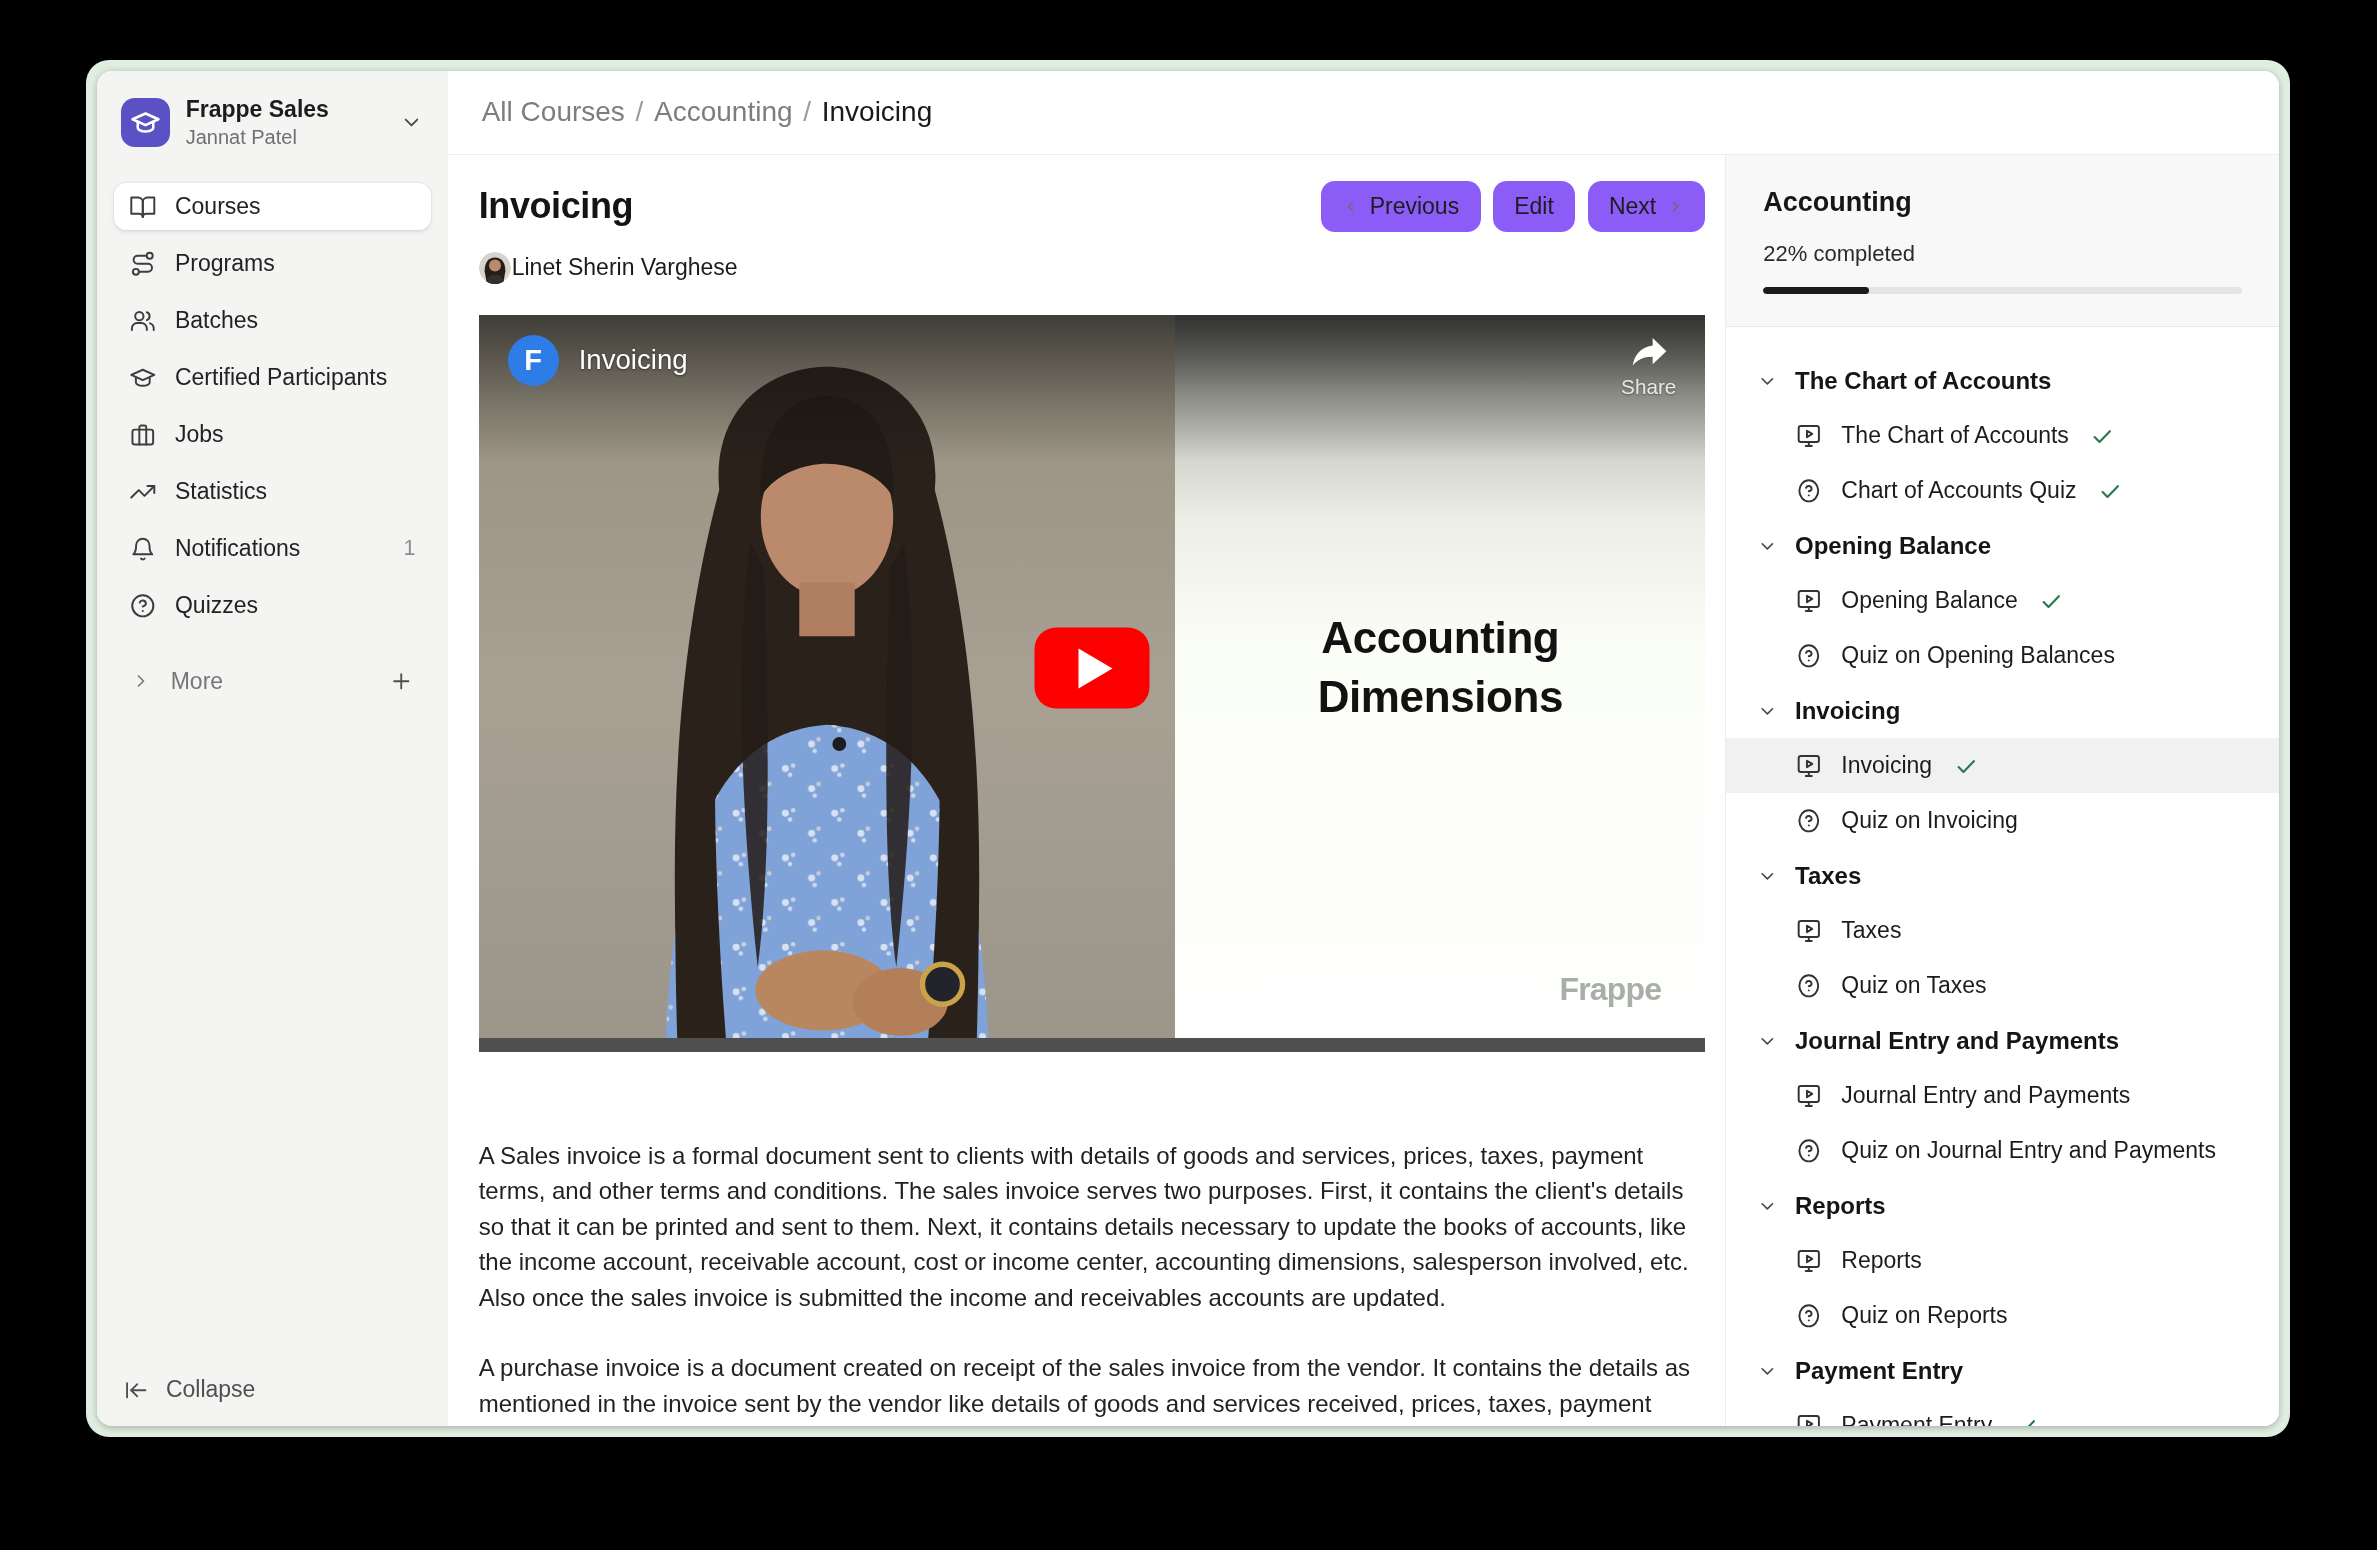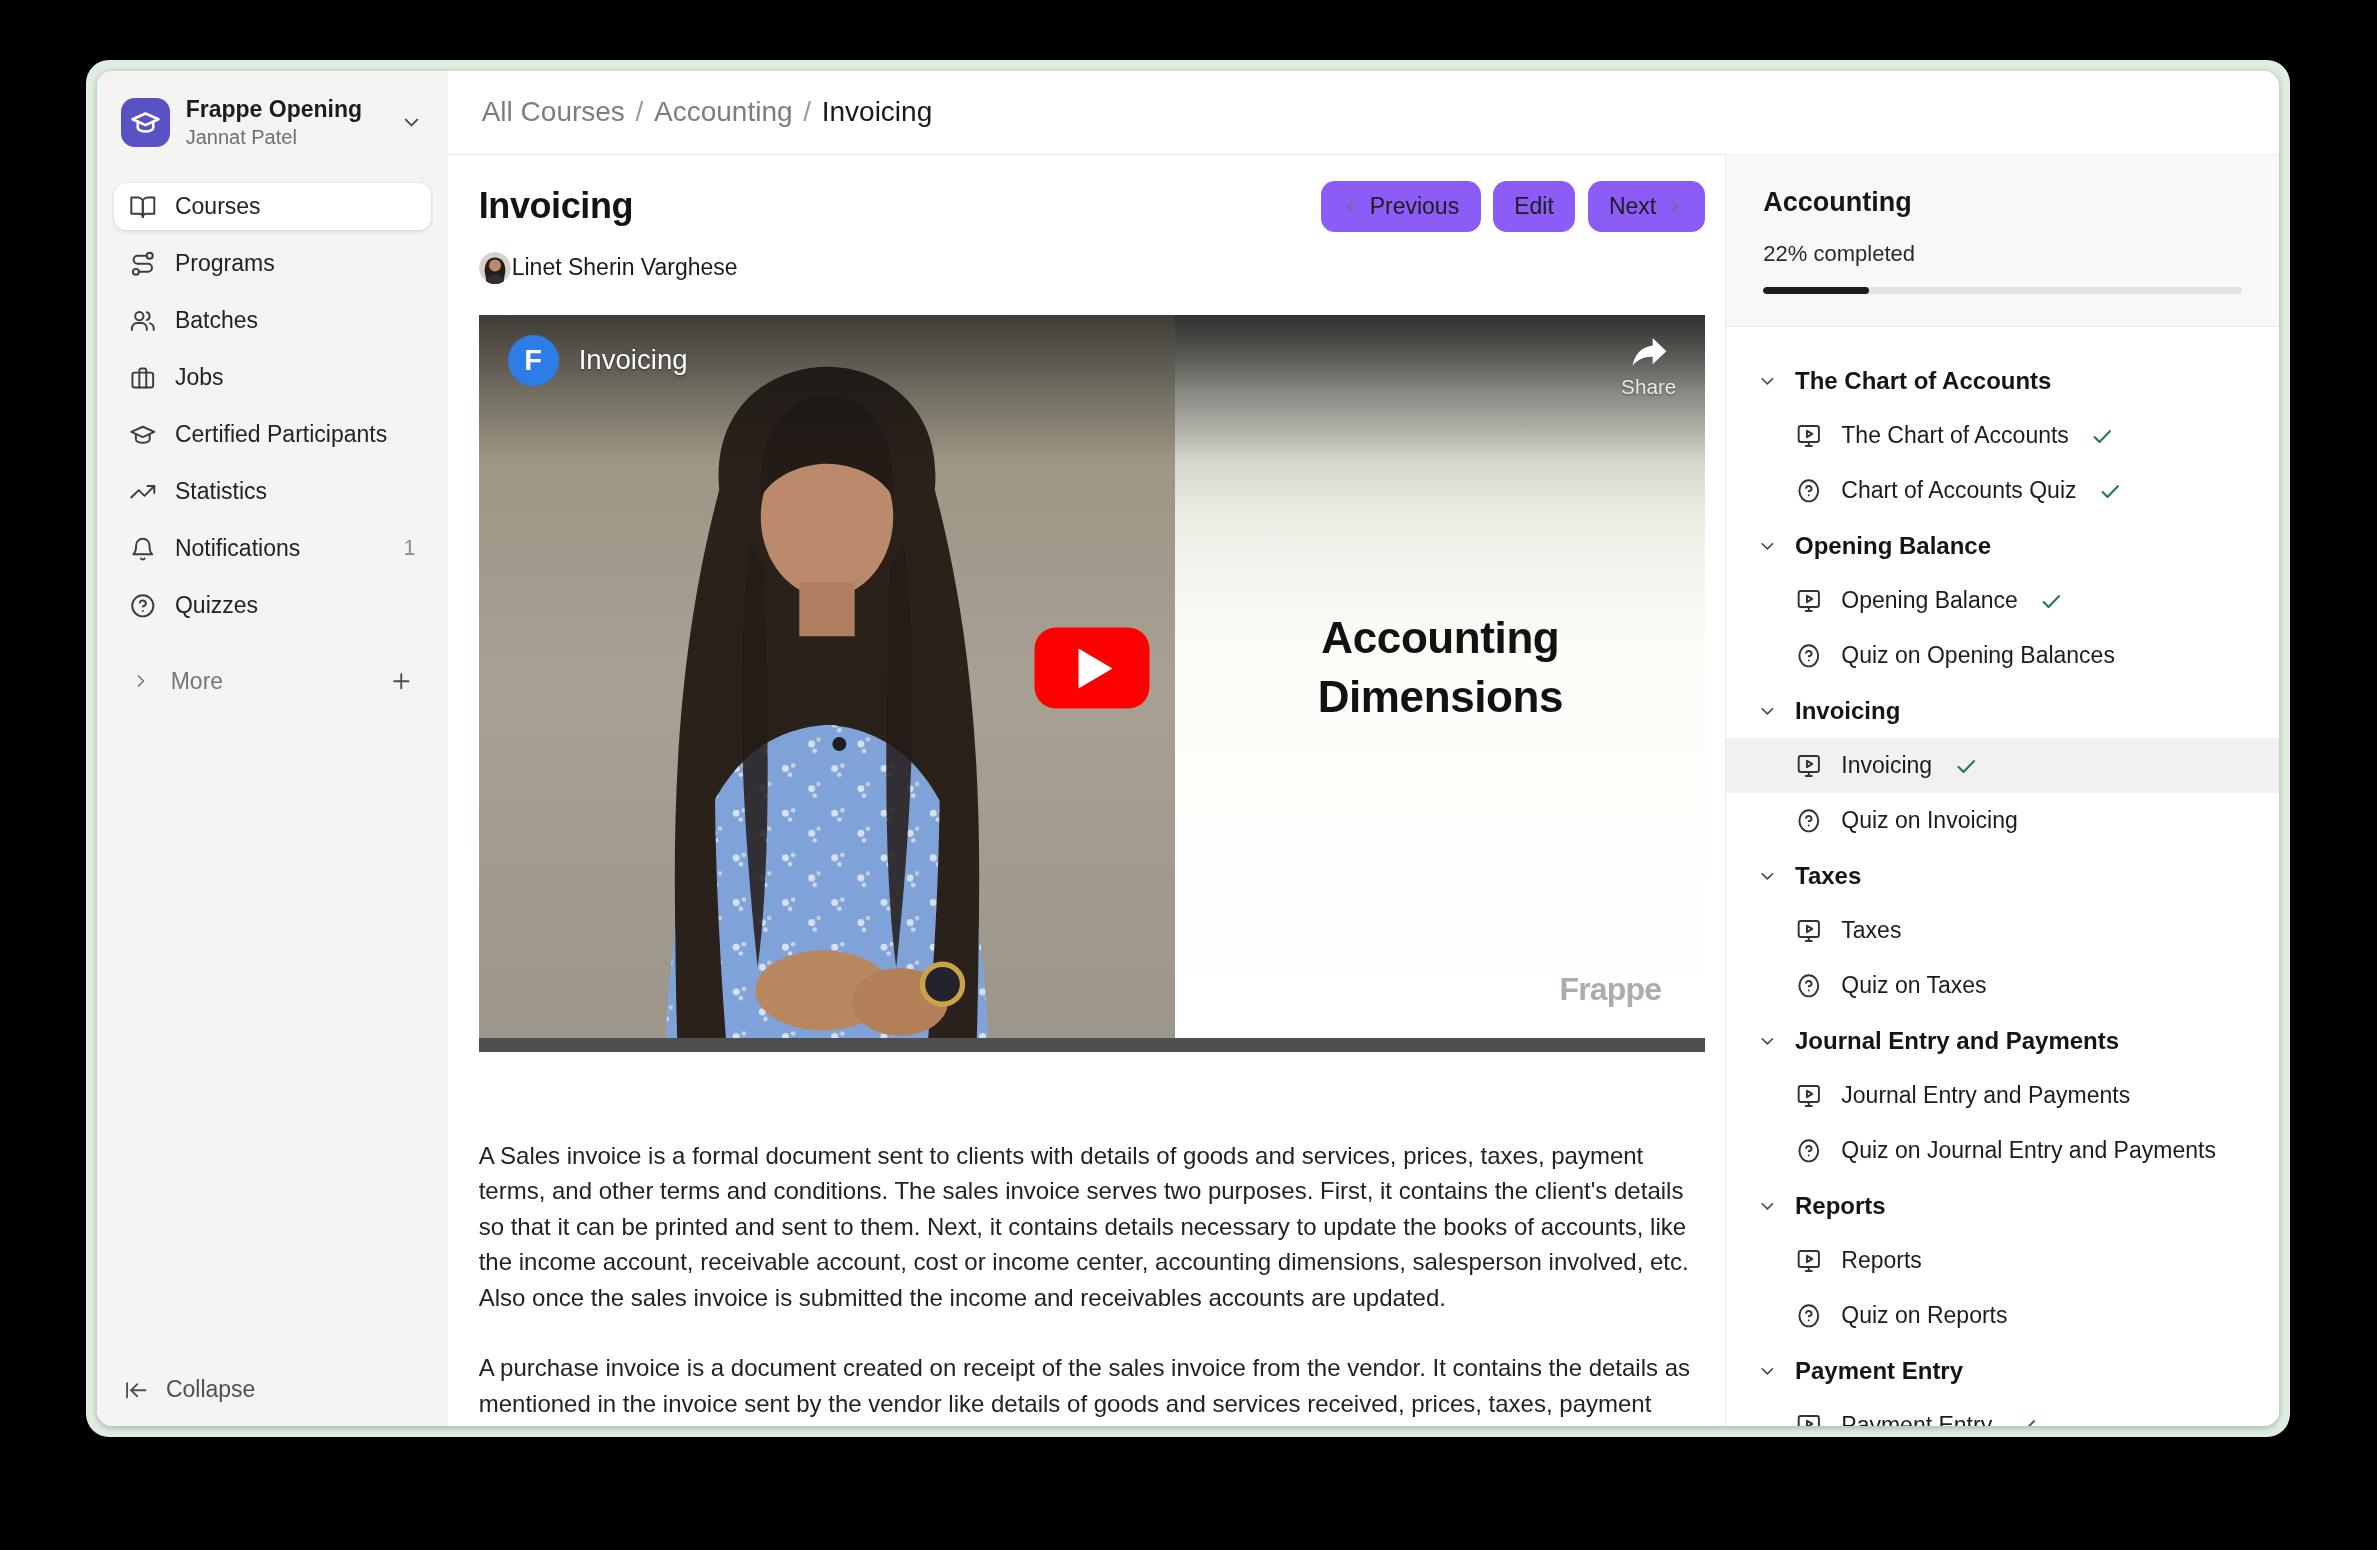--- a/index.html
+++ b/index.html
@@ -116,21 +116,21 @@
 
     <aside class="sidebar">
       <div class="brand">
         <div class="brand-logo">
           <svg width="31" height="31" viewBox="0 0 24 24" fill="none" stroke="#fff" stroke-width="2" stroke-linecap="round" stroke-linejoin="round">
             <path d="M22 9.5 12 5 2 9.5l10 4.5 10-4.5z"></path>
               <path d="M6 11.5V16c0 1.6 2.7 3 6 3s6-1.4 6-3v-4.5"></path>
           </svg>
         </div>
         <div class="brand-text">
-          <div class="brand-title">Frappe Opening</div>
+          <div class="brand-title">Frappe Sales</div>
           <div class="brand-sub">Jannat Patel</div>
         </div>
         <span class="chev">
           <svg width="23" height="23" viewBox="0 0 24 24" fill="none" stroke="currentColor" stroke-width="2" stroke-linecap="round" stroke-linejoin="round">
               <path d="m6 9 6 6 6-6"></path>
             </svg>
         </span>
       </div>
 
       <nav class="menu">
@@ -160,35 +160,35 @@
                 <path d="M2.5 20v-1.4A4.6 4.6 0 0 1 7.1 14h3.8a4.6 4.6 0 0 1 4.6 4.6V20"></path>
                 <path d="M15.5 4.6a3.6 3.6 0 0 1 0 6.8"></path>
                 <path d="M21.5 20v-1.4a4.6 4.6 0 0 0-3.2-4.4"></path>
               </svg>
             </span>
             <span>Batches</span>
           </div>
           <div class="menu-item">
             <span class="mi-icon">
               <svg width="27.6" height="27.6" viewBox="0 0 24 24" fill="none" stroke="currentColor" stroke-width="1.7" stroke-linecap="round" stroke-linejoin="round">
+                <path d="M22 9.5 12 5 2 9.5l10 4.5 10-4.5z"></path>
+                <path d="M6 11.7V16c0 1.6 2.7 3 6 3s6-1.4 6-3v-4.3"></path>
+              </svg>
+            </span>
+            <span>Certified Participants</span>
+          </div>
+          <div class="menu-item">
+            <span class="mi-icon">
+              <svg width="27.6" height="27.6" viewBox="0 0 24 24" fill="none" stroke="currentColor" stroke-width="1.7" stroke-linecap="round" stroke-linejoin="round">
                 <rect x="3" y="7.5" width="18" height="13" rx="2"></rect>
                 <path d="M9 7.5V5.6A1.6 1.6 0 0 1 10.6 4h2.8A1.6 1.6 0 0 1 15 5.6v1.9"></path>
                 <path d="M9 7.5v13M15 7.5v13"></path>
               </svg>
             </span>
             <span>Jobs</span>
-          </div>
-          <div class="menu-item">
-            <span class="mi-icon">
-              <svg width="27.6" height="27.6" viewBox="0 0 24 24" fill="none" stroke="currentColor" stroke-width="1.7" stroke-linecap="round" stroke-linejoin="round">
-                <path d="M22 9.5 12 5 2 9.5l10 4.5 10-4.5z"></path>
-                <path d="M6 11.7V16c0 1.6 2.7 3 6 3s6-1.4 6-3v-4.3"></path>
-              </svg>
-            </span>
-            <span>Certified Participants</span>
           </div>
           <div class="menu-item">
             <span class="mi-icon">
               <svg width="27.6" height="27.6" viewBox="0 0 24 24" fill="none" stroke="currentColor" stroke-width="1.7" stroke-linecap="round" stroke-linejoin="round">
                 <path d="m22 7-8.5 8.5-5-5L2 17"></path>
                 <path d="M16 7h6v6"></path>
               </svg>
             </span>
             <span>Statistics</span>
           </div>

